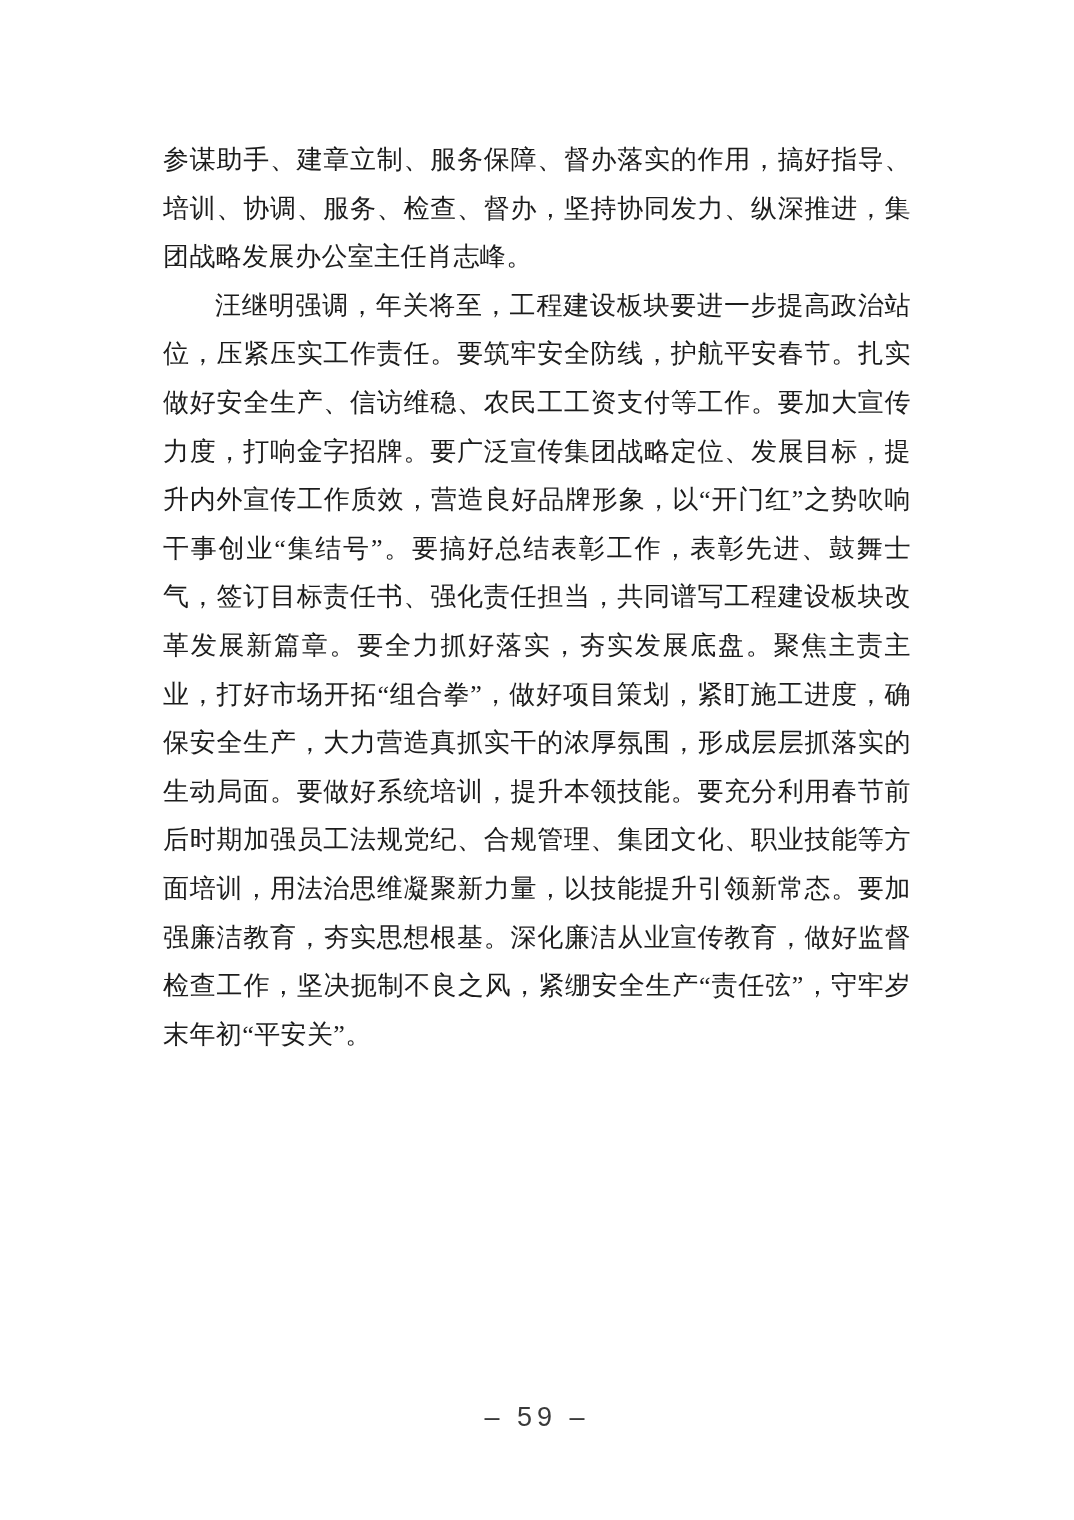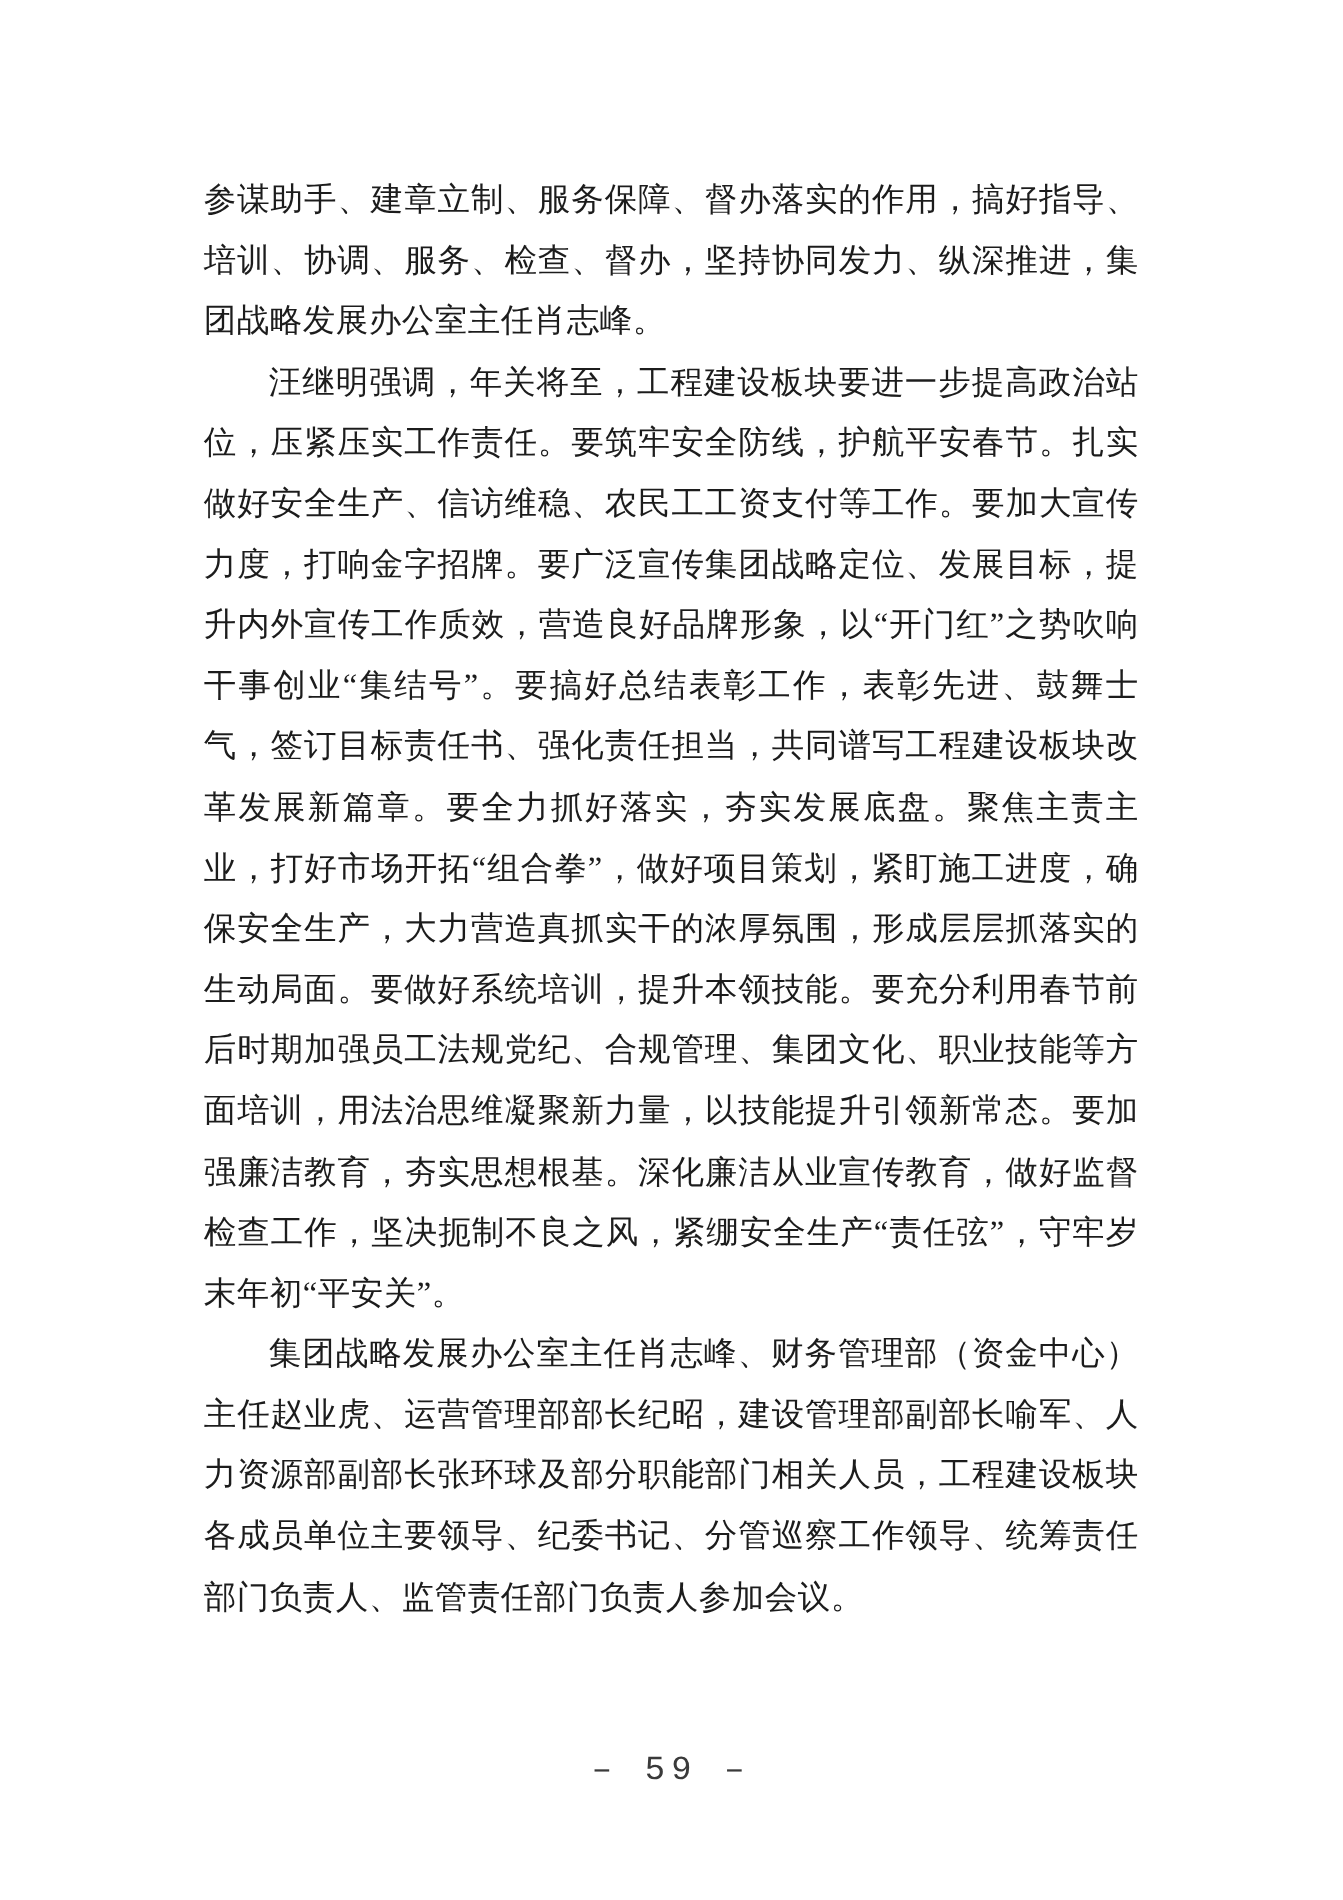--- a/index.html
+++ b/index.html
@@ -36,26 +36,25 @@
   }
   .page-number {
     position: absolute;
     left: 0;
     top: 1402px;
     width: 100%;
     text-align: center;
     font-size: 27px;
     color: #3a3a3a;
     letter-spacing: 5px;
-    font-family: Liberation Mono, monospace;
+    font-family: Liberation Sans, sans-serif;
   }
 </style>
 </head>
 <body>
 
 <div class="page">
   <div class="text-block">
     <p>参谋助手、建章立制、服务保障、督办落实的作用，搞好指导、培训、协调、服务、检查、督办，坚持协同发力、纵深推进，集团战略发展办公室主任肖志峰。</p>
     <p class="indent">汪继明强调，年关将至，工程建设板块要进一步提高政治站位，压紧压实工作责任。要筑牢安全防线，护航平安春节。扎实做好安全生产、信访维稳、农民工工资支付等工作。要加大宣传力度，打响金字招牌。要广泛宣传集团战略定位、发展目标，提升内外宣传工作质效，营造良好品牌形象，以“开门红”之势吹响干事创业“集结号”。要搞好总结表彰工作，表彰先进、鼓舞士气，签订目标责任书、强化责任担当，共同谱写工程建设板块改革发展新篇章。要全力抓好落实，夯实发展底盘。聚焦主责主业，打好市场开拓“组合拳”，做好项目策划，紧盯施工进度，确保安全生产，大力营造真抓实干的浓厚氛围，形成层层抓落实的生动局面。要做好系统培训，提升本领技能。要充分利用春节前后时期加强员工法规党纪、合规管理、集团文化、职业技能等方面培训，用法治思维凝聚新力量，以技能提升引领新常态。要加强廉洁教育，夯实思想根基。深化廉洁从业宣传教育，做好监督检查工作，坚决扼制不良之风，紧绷安全生产“责任弦”，守牢岁末年初“平安关”。</p>
-    <p class="indent">集团战略发展办公室主任肖志峰、财务管理部（资金中心）主任赵业虎、运营管理部部长纪昭，建设管理部副部长喻军、人力资源部副部长张环球及部分职能部门相关人员，工程建设板块各成员单位主要领导、纪委书记、分管巡察工作领导、统筹责任部门负责人、监管责任部门负责人参加会议。</p>
   </div>
   <div class="page-number">– 59 –</div>
 </div>
 
 </body></html>

